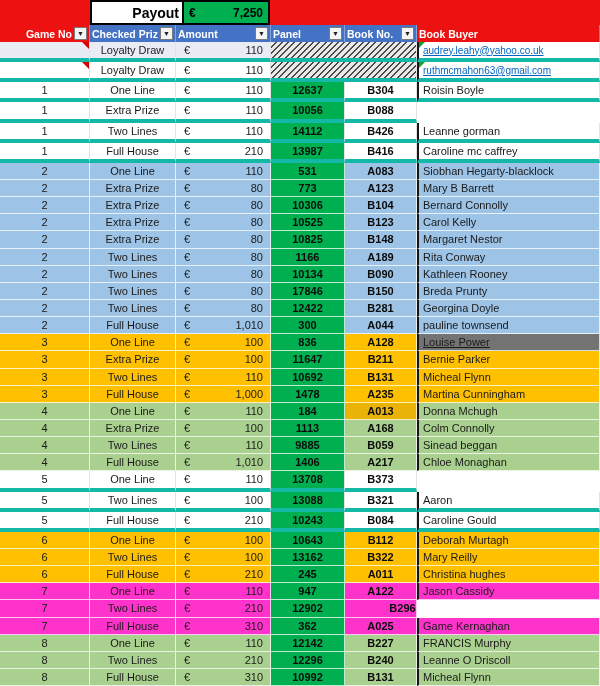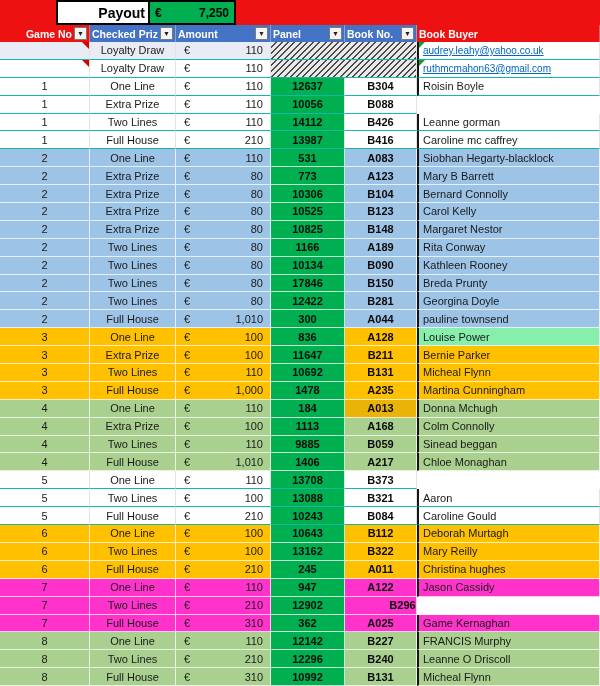--- a/index.html
+++ b/index.html
@@ -6,21 +6,21 @@
   body{
     width:600px;height:686px;overflow:hidden;
     font-family:"Liberation Sans", sans-serif;
     -webkit-font-smoothing:antialiased;
     background:#fff;
   }
   .sheet{width:600px;height:686px;display:flex;flex-direction:column;}
 
   
   .payout-row{height:25px;flex:0 0 auto;background:#EE1111;display:flex;align-items:stretch;}
-  .payout-box{margin-left:56px;display:flex;border:2px solid #000;box-sizing:border-box;height:25px;}
+  .payout-box{margin-left:90px;display:flex;border:2px solid #000;box-sizing:border-box;height:25px;}
   .payout-label{width:92px;background:#fff;border-right:2px solid #000;box-sizing:border-box;
     display:flex;align-items:center;justify-content:flex-end;padding-right:3px;
     font-weight:bold;font-size:14px;color:#000;}
   .payout-value{width:84px;background:#00B050;display:flex;align-items:center;
     justify-content:space-between;padding:0 5px;box-sizing:border-box;
     font-weight:bold;font-size:12px;color:#000;}
 
   
   .header-row{height:17px;flex:0 0 auto;display:flex;font-size:10.5px;font-weight:bold;color:#fff;}
   .hcell{display:flex;align-items:center;box-sizing:border-box;padding:0 2px;
@@ -41,21 +41,21 @@
   .w-panel{width:74px;flex:0 0 auto;}
   .w-book{width:72px;flex:0 0 auto;}
   .w-hatch{width:146px;flex:0 0 auto;}
   .w-buyer{width:183px;flex:1 1 auto;}
 
   
   .tbody{flex:1 1 auto;display:flex;flex-direction:column;}
   .row{flex:1 1 auto;display:flex;min-height:0;}
   .cell{box-sizing:border-box;display:flex;align-items:center;font-size:11px;color:#1a1a1a;
     position:relative;overflow:hidden;white-space:nowrap;}
-  .band-plain .cell{border-right:1px solid #e3e3e3;border-bottom:1px solid #14b8a6;}
+  .band-plain .cell{border-right:1px solid #e3e3e3;border-bottom:4px solid #14b8a6;}
   .band-light .cell{border-right:1px solid rgba(255,255,255,.75);border-bottom:1px solid rgba(255,255,255,.75);}
   .c-game{justify-content:center;}
   .c-prize{justify-content:center;}
   .c-amount{justify-content:space-between;padding:0 7px 0 8px;}
   .c-panel{justify-content:center;background:#00B050;font-weight:bold;color:#0b0b0b;}
   .c-book{justify-content:center;font-weight:bold;color:#0b0b0b;}
   .c-buyer{justify-content:flex-start;padding-left:4px;border-left:2px solid #151515;}
   .c-hatch{background:repeating-linear-gradient(135deg,#e9e9e9 0px,#e9e9e9 3px,#4a4a4a 3px,#4a4a4a 4.4px);}
   .link{color:#0563C1;text-decoration:underline;font-size:10px;cursor:pointer;}
   .flag-red{position:absolute;top:0;right:0;width:0;height:0;
@@ -316,21 +316,21 @@
       </div>
       <div class="row band-light">
         <div class="cell c-game w-game" style="background: rgb(255, 192, 0);">3</div>
         <div class="cell c-prize w-prize" style="background: rgb(255, 192, 0);">One Line</div>
         <div class="cell c-amount w-amount" style="background: rgb(255, 192, 0);">
           <span>€</span>
           <span>100</span>
         </div>
         <div class="cell c-panel w-panel">836</div>
         <div class="cell c-book w-book" style="background: rgb(255, 192, 0);">A128</div>
-        <div class="cell c-buyer w-buyer" style="background: #86efac;">
+        <div class="cell c-buyer w-buyer" style="background: #737373; text-decoration: underline;">
           <span>Louise Power</span>
         </div>
       </div>
       <div class="row band-light">
         <div class="cell c-game w-game" style="background: rgb(255, 192, 0);">3</div>
         <div class="cell c-prize w-prize" style="background: rgb(255, 192, 0);">Extra Prize</div>
         <div class="cell c-amount w-amount" style="background: rgb(255, 192, 0);">
           <span>€</span>
           <span>100</span>
         </div>

